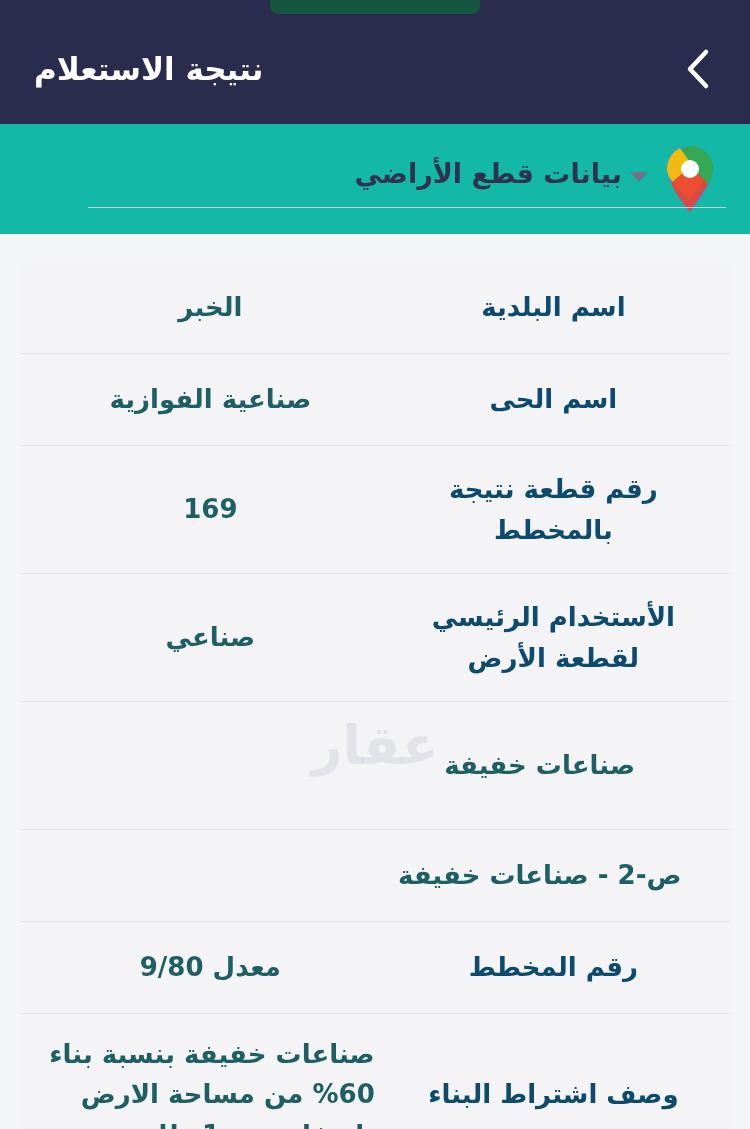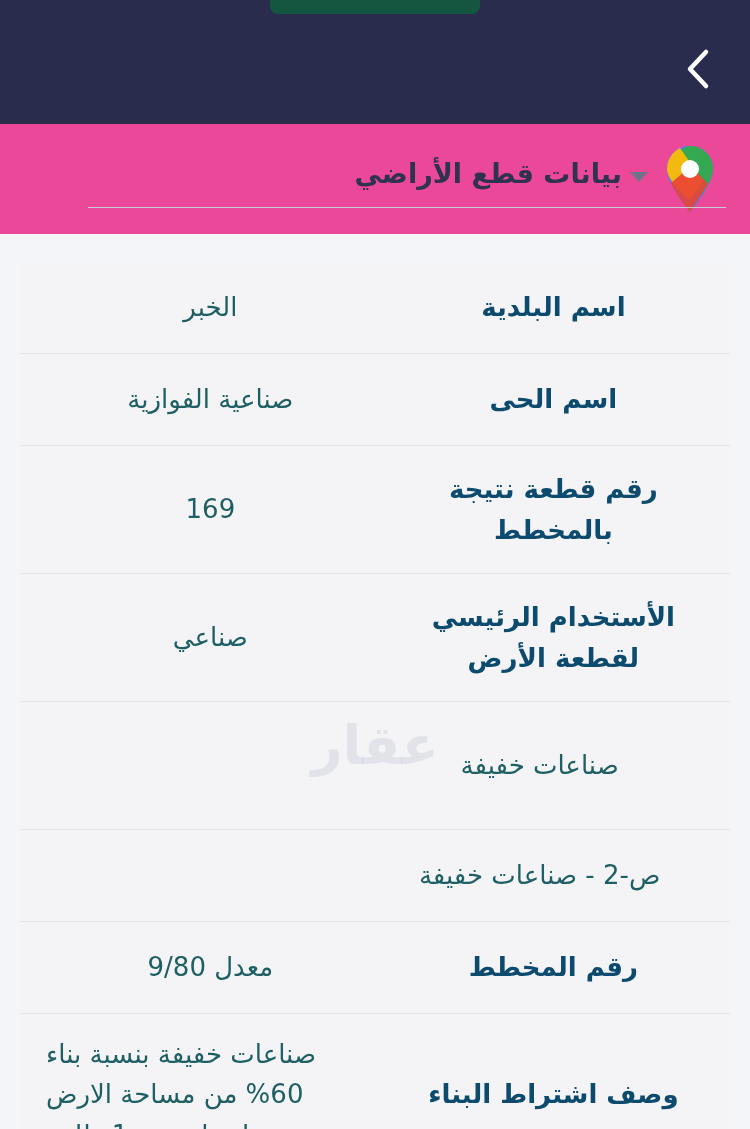--- a/index.html
+++ b/index.html
@@ -57,21 +57,21 @@
     display: flex;
     align-items: center;
     justify-content: center;
     cursor: pointer;
   }
   .back-btn svg { display: block; }
 
   
   .selector-bar {
     height: 110px;
-    background: #ec4899;
+    background: #14b8a6;
     display: flex;
     align-items: center;
     padding: 0 24px 0 20px;
     position: relative;
     justify-content: flex-end;
   }
   .selector-label {
     flex: 1;
     text-align: right;
     color: #2f3350;
@@ -143,23 +143,23 @@
   .cell-label {
     width: 48%;
     justify-content: center;
     text-align: center;
     color: #0c4a6e;
     font-weight: bold;
   }
   .cell-value {
     width: 52%;
     justify-content: center;
-    text-align: left;
+    text-align: right;
     color: #1d5f63;
-    font-weight: normal;
+    font-weight: bold;
   }
   .row.tall { min-height: 128px; }
 
   
   .watermark {
     position: absolute;
     left: 50%;
     top: 452px;
     transform: translateX(-50%);
     font-size: 54px;
@@ -178,20 +178,21 @@
   <div class="notch-strip">
     <div class="notch"></div>
   </div>
 
   <div class="header">
     <div class="back-btn">
       <svg width="30" height="46" viewBox="0 0 30 46" aria-hidden="true">
         <polyline points="22,6 6,23 22,40" fill="none" stroke="#ffffff" stroke-width="4.5" stroke-linecap="round" stroke-linejoin="round"></polyline>
       </svg>
     </div>
+    <div class="header-title">نتيجة الاستعلام</div>
   </div>
 
   <div class="selector-bar">
     <div class="pin">
       <svg width="54" height="70" viewBox="0 0 54 70" aria-hidden="true">
         <path d="M27 2 C14 2 4 12 4 25 C4 41 27 68 27 68 C27 68 50 41 50 25 C50 12 40 2 27 2 Z" fill="#4285f4"></path>
         <path d="M27 2 C40 2 50 12 50 25 C50 33 44 43 38 51 L12 16 C16 8 21 2 27 2 Z" fill="#34a853"></path>
         <path d="M4 25 C4 16 9 8 17 4 L40 37 C34 46 27 56 27 56 C27 56 4 38 4 25 Z" fill="#fbbc05" opacity="0.95"></path>
         <path d="M27 68 C27 68 14 53 8 39 L28 22 L45 40 C39 50 27 68 27 68 Z" fill="#ea4335" opacity="0.9"></path>
         <circle cx="27" cy="25" r="9" fill="#ffffff"></circle>

